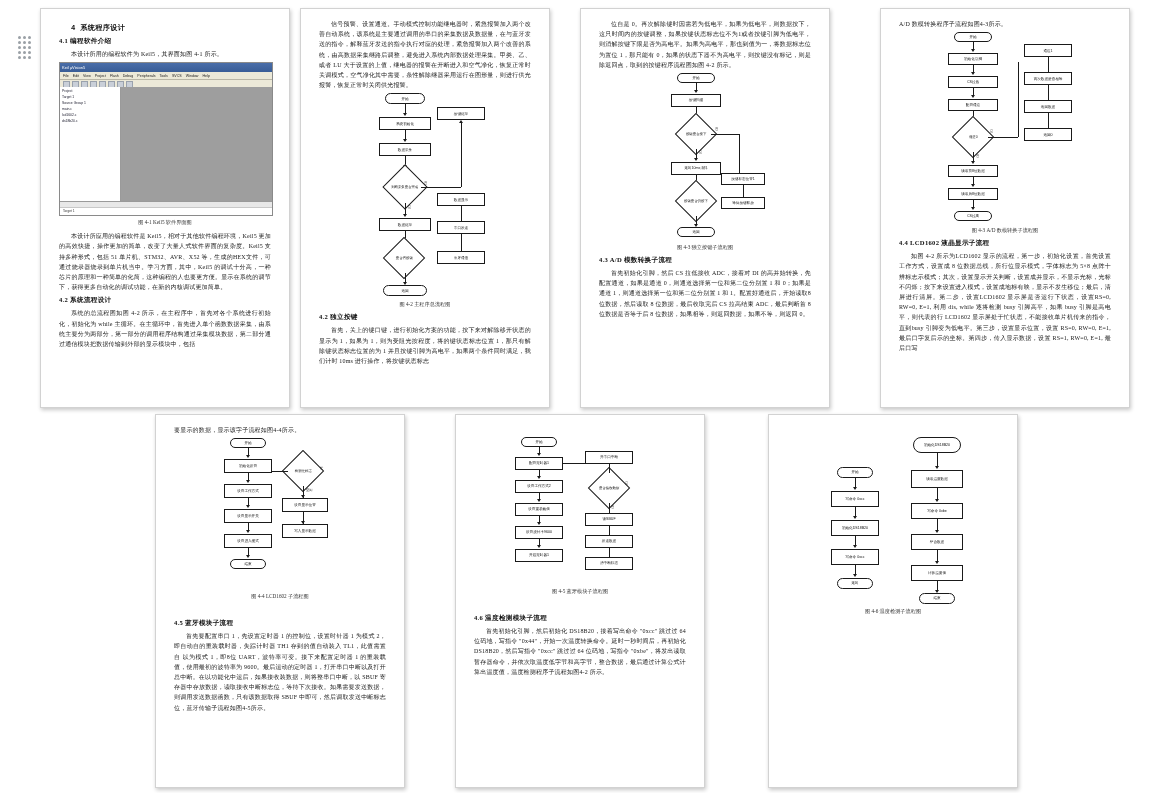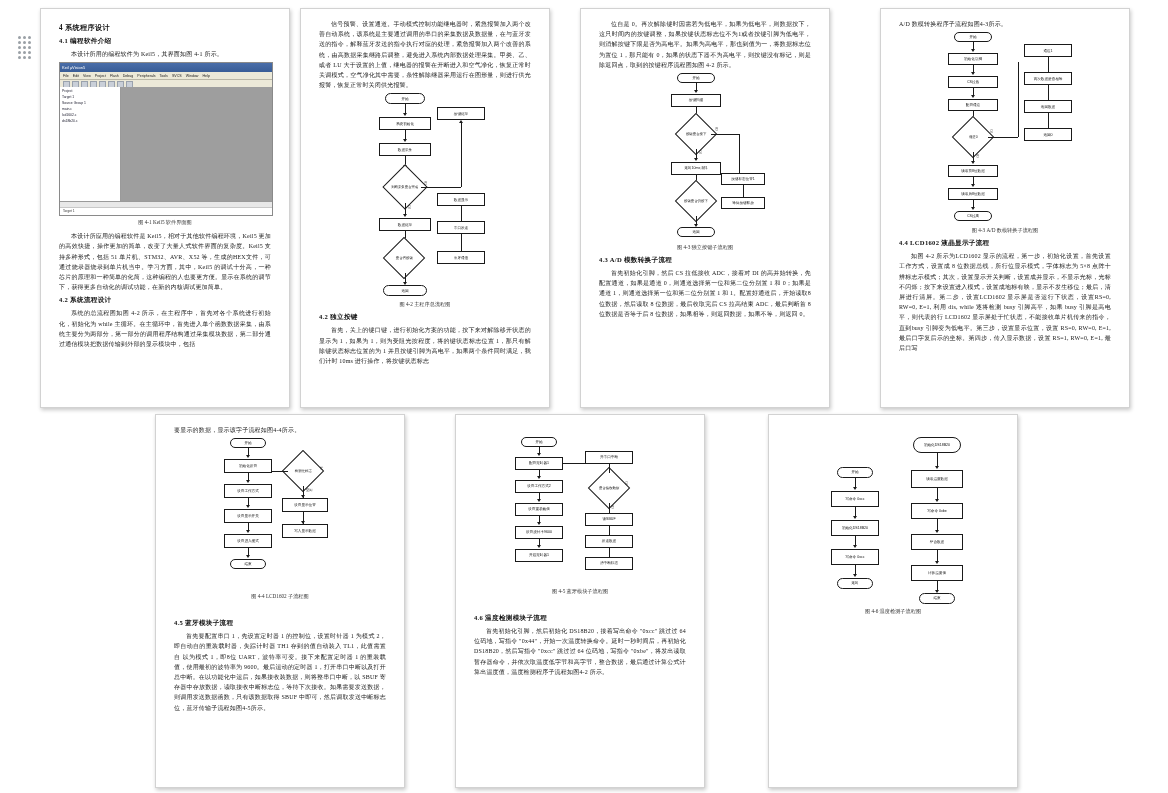--- a/index.html
+++ b/index.html
@@ -15,21 +15,21 @@
   }
   .page-inner{position:absolute;left:0;top:0;right:0;bottom:0;padding:10px 18px;box-sizing:border-box;}
 
   
   .para{
     font-size:6.0px;line-height:10.2px;color:#1a1a1a;text-align:justify;
     text-indent:12px;margin:0 0 3px 0;letter-spacing:.2px;
     font-family:"Liberation Serif",serif;
   }
   .para.noind{text-indent:0;}
-  .h1{font-size:7.2px;font-weight:bold;color:#111;margin:4px 0 4px 0;letter-spacing:.3px;}
+  .h1{font-size:7.2px;font-weight:bold;color:#111;margin:4px 0 4px 12px;letter-spacing:.3px;font-family:Liberation Mono, monospace;}
   .h2{font-size:6.6px;font-weight:bold;color:#111;margin:4px 0 3px 0;letter-spacing:.3px;}
   .cap{font-size:5.2px;text-align:center;color:#333;margin:3px 0 5px 0;}
   .spacer10{height:10px;}
 
   
   .grip{position:absolute;left:18px;top:36px;width:14px;height:24px;}
   .grip i{position:absolute;width:3px;height:3px;border-radius:50%;background:#9aa0a6;display:block;}
 
   
   .shot{width:100%;height:152px;border:1px solid #8a8a8a;background:#d6d6d6;position:relative;overflow:hidden;}

